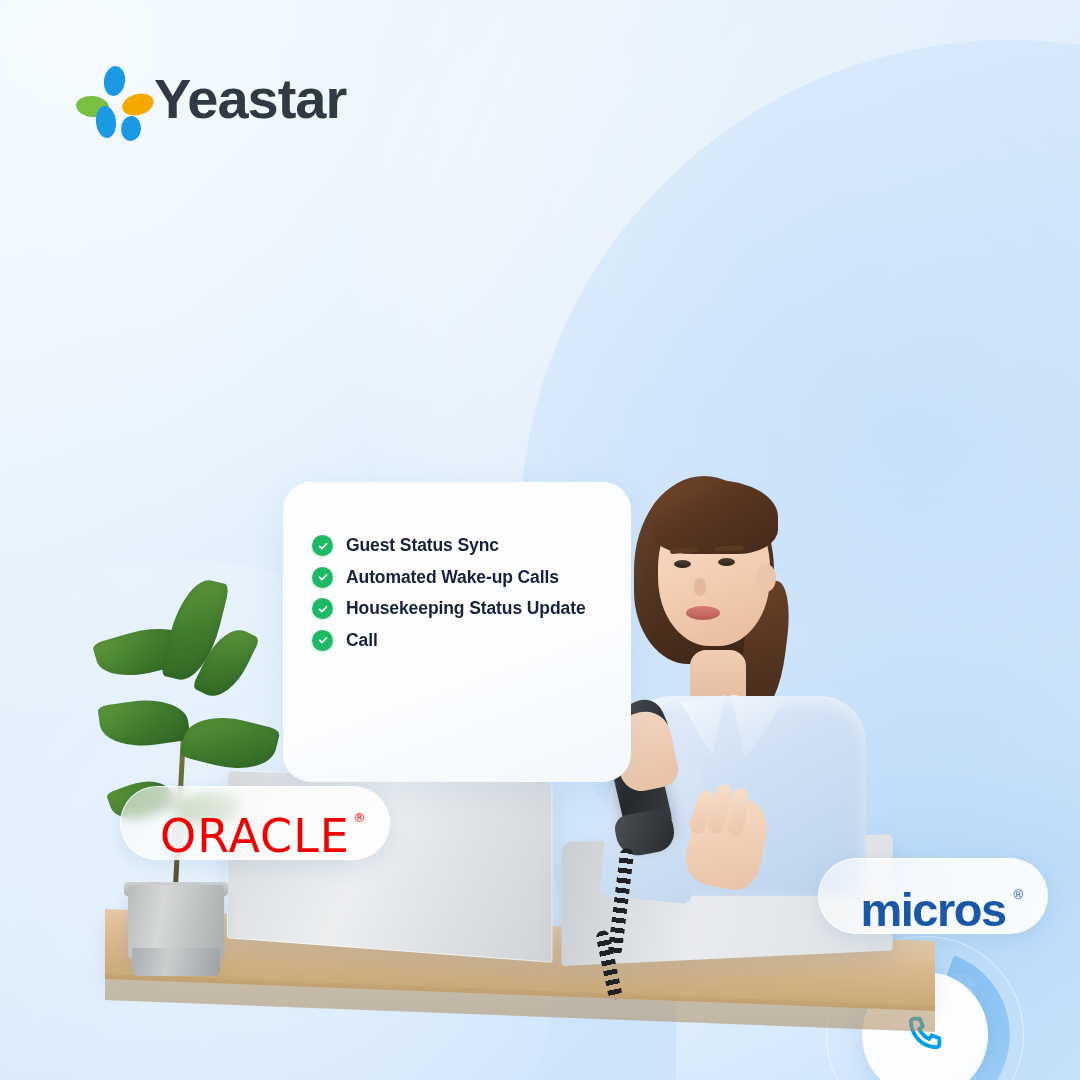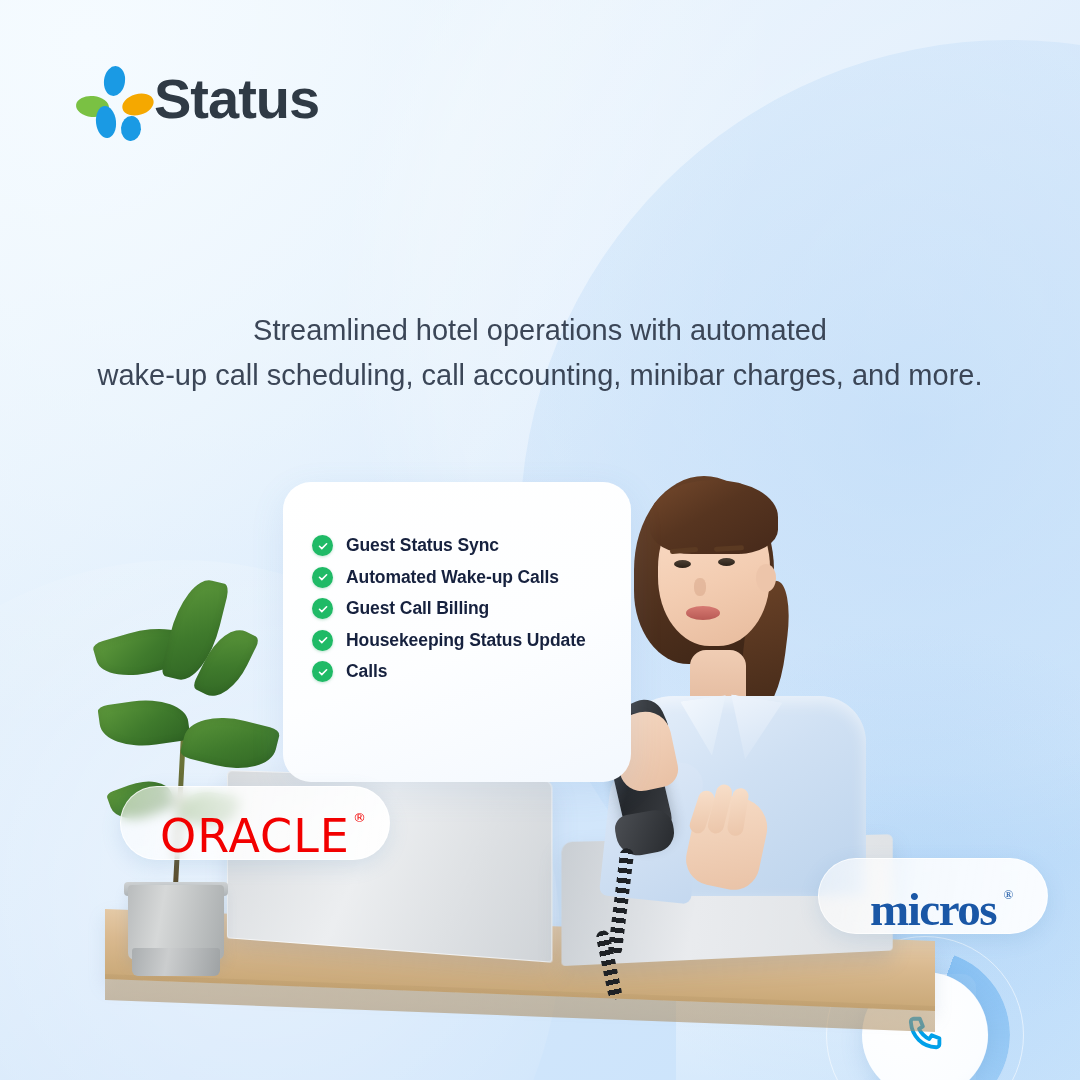--- a/index.html
+++ b/index.html
@@ -182,48 +182,44 @@
     backdrop-filter:blur(6px);-webkit-backdrop-filter:blur(6px);
     border:1px solid rgba(255,255,255,.75);
     box-shadow:0 6px 20px rgba(90,140,195,.16);
     display:flex;align-items:flex-end;justify-content:center;}
   .badge-oracle{left:120px;top:786px;width:268px;height:72px;}
   .oracle-word{font-size:46px;font-weight:400;letter-spacing:1px;color:#f20000;line-height:1;
     font-family:"DejaVu Sans",sans-serif;position:relative;}
   .oracle-reg{position:absolute;right:-17px;top:-2px;font-size:13px;color:#f20000;}
   .badge-micros{left:818px;top:858px;width:228px;height:74px;}
   .micros-word{font-size:47px;font-weight:700;letter-spacing:-1.5px;color:#1a57a6;line-height:1;
-    position:relative;font-family:Liberation Serif, serif;}
+    position:relative;}
   .micros-reg{position:absolute;right:-16px;top:2px;font-size:13px;font-weight:400;color:#1a57a6;}
 </style>
 </head>
 <body>
 
 <div class="canvas">
 
   <div class="bg-arc arc-a"></div>
   <div class="bg-arc arc-b"></div>
   <div class="bg-arc arc-c"></div>
   <div class="bg-arc arc-d"></div>
 
   <div class="logo">
     <div class="logo-mark">
       <span class="petal p-top"></span>
       <span class="petal p-right"></span>
       <span class="petal p-left"></span>
       <span class="petal p-bl"></span>
       <span class="petal p-br"></span>
     </div>
-    <div class="logo-word">Status</div>
-  </div>
-
-  <div class="subhead">
-    <span>Streamlined hotel operations with automated</span>
-    <span>wake-up call scheduling, call accounting, minibar charges, and more.</span>
-  </div>
+    <div class="logo-word">Yeastar</div>
+  </div>
+
 
   <div class="scene">
 
     <div class="blue-panel"></div>
 
     <div class="ring-wrap">
       <div class="ring"></div>
       <div class="ring-ring2"></div>
       <div class="phone-circle">
         <svg width="46" height="46" viewBox="0 0 24 24" fill="none">
@@ -308,45 +304,37 @@
 
     <div class="feat-row">
       <span class="check">
         <svg width="12" height="12" viewBox="0 0 24 24">
           <path d="M5 12.6l4.6 4.6L19.2 7.6" stroke="#fff" stroke-width="3.2" fill="none" stroke-linecap="round" stroke-linejoin="round"></path>
         </svg>
       </span>
       <span class="feat-label">Automated Wake-up Calls</span>
     </div>
 
+
     <div class="feat-row">
       <span class="check">
         <svg width="12" height="12" viewBox="0 0 24 24">
           <path d="M5 12.6l4.6 4.6L19.2 7.6" stroke="#fff" stroke-width="3.2" fill="none" stroke-linecap="round" stroke-linejoin="round"></path>
         </svg>
       </span>
-      <span class="feat-label">Guest Call Billing</span>
+      <span class="feat-label">Housekeeping Status Update</span>
     </div>
 
     <div class="feat-row">
       <span class="check">
         <svg width="12" height="12" viewBox="0 0 24 24">
           <path d="M5 12.6l4.6 4.6L19.2 7.6" stroke="#fff" stroke-width="3.2" fill="none" stroke-linecap="round" stroke-linejoin="round"></path>
         </svg>
       </span>
-      <span class="feat-label">Housekeeping Status Update</span>
-    </div>
-
-    <div class="feat-row">
-      <span class="check">
-        <svg width="12" height="12" viewBox="0 0 24 24">
-          <path d="M5 12.6l4.6 4.6L19.2 7.6" stroke="#fff" stroke-width="3.2" fill="none" stroke-linecap="round" stroke-linejoin="round"></path>
-        </svg>
-      </span>
-      <span class="feat-label">Calls</span>
+      <span class="feat-label">Call</span>
     </div>
   </div>
 
   <div class="badge badge-oracle">
     <span class="oracle-word">
       <span>ORACLE</span>
       <sup class="oracle-reg">®</sup>
     </span>
   </div>
 

